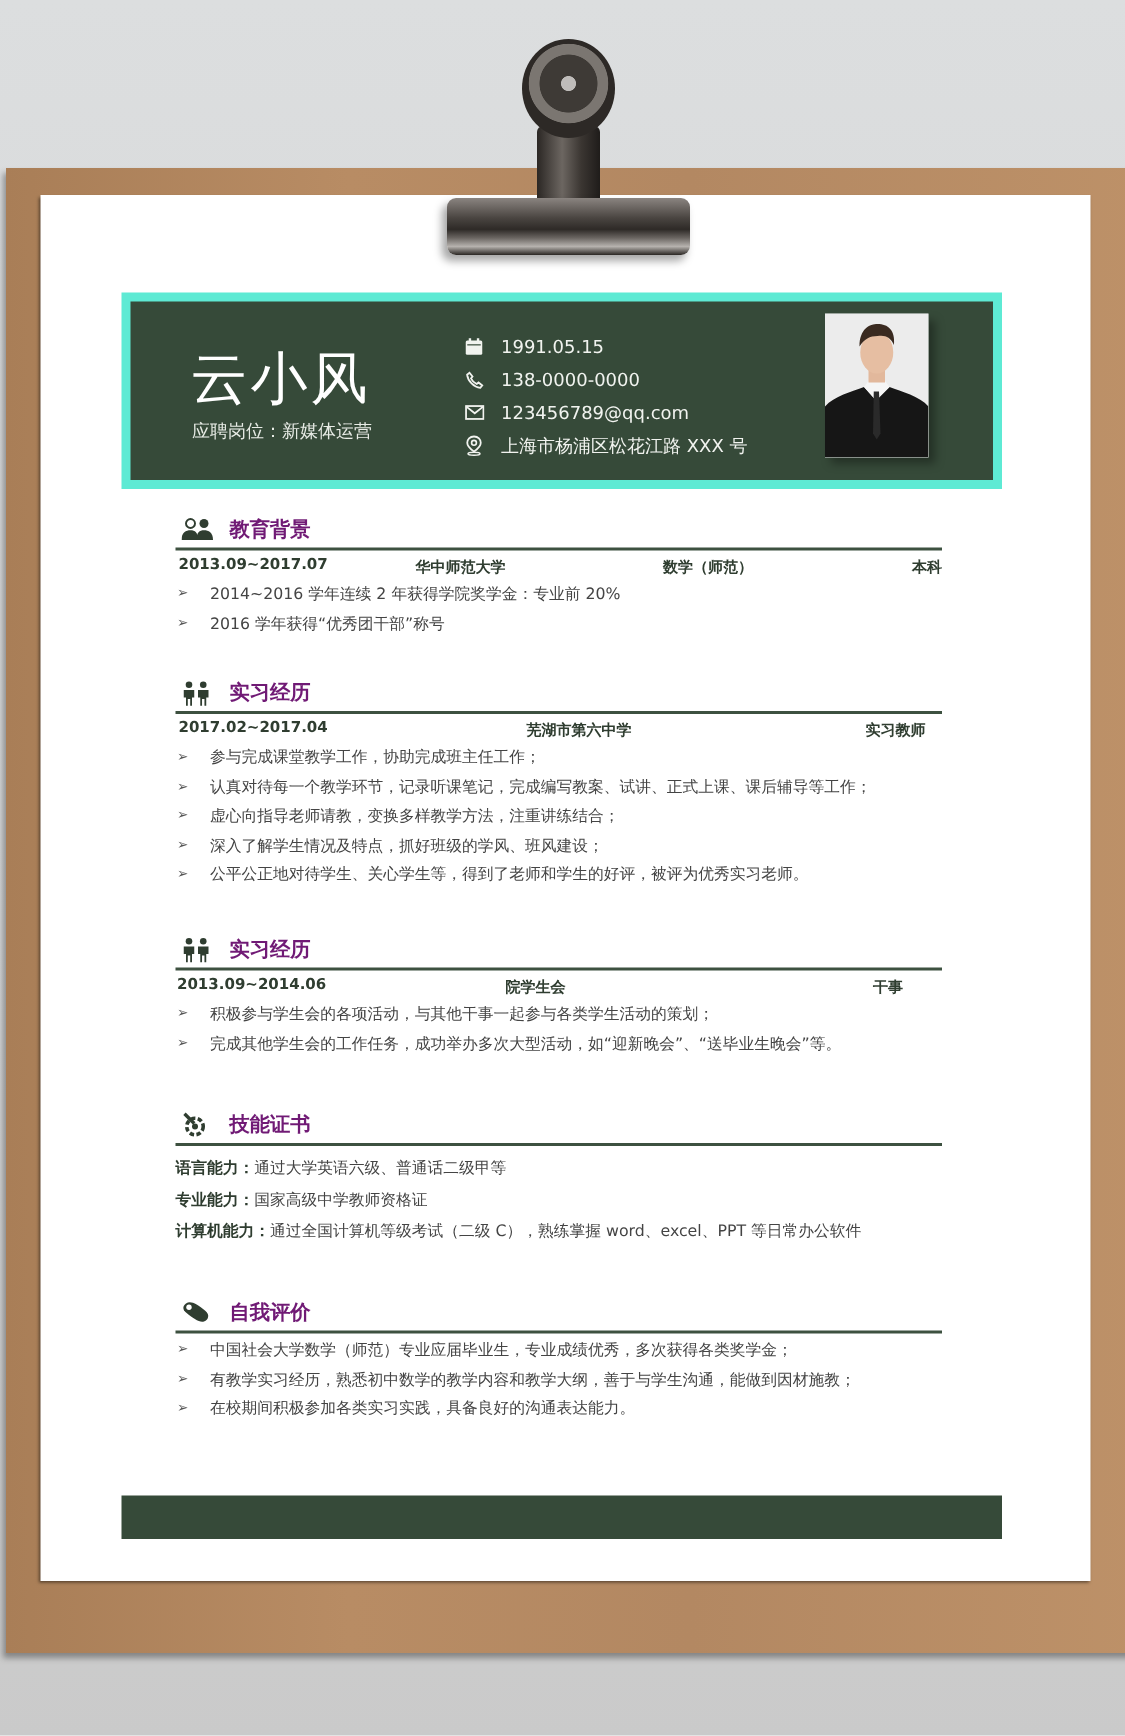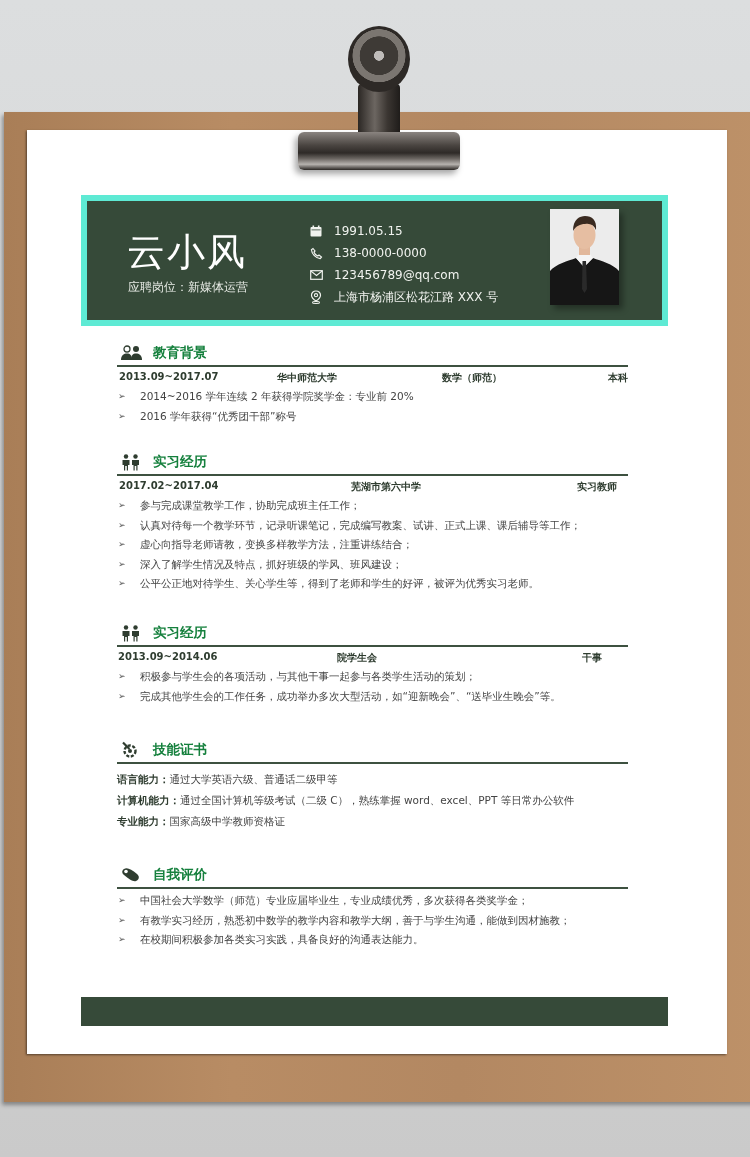--- a/index.html
+++ b/index.html
@@ -65,21 +65,21 @@
   }
 
   
   .section { position: absolute; left: 117px; width: 511px; }
   .sec-title {
     position: relative; height: 24px; display: flex; align-items: center;
     border-bottom: 2px solid #3d5140;
     padding-bottom: 2px;
   }
   .sec-title .icon { width: 22px; height: 18px; margin-left: 4px; margin-right: 10px; display: inline-flex; align-items: center; }
-  .sec-title .label { font-size: 13.5px; font-weight: bold; color: #15803d; }
+  .sec-title .label { font-size: 13.5px; font-weight: bold; color: #701a75; }
   .row-head {
     position: relative; height: 20px; font-size: 10px; font-weight: bold; color: #2f3d30;
   }
   .row-head span { position: absolute; top: 4px; }
   .bullets { list-style: none; }
   .bullets li {
     position: relative; height: 19.5px; line-height: 19.5px; font-size: 10.5px; color: #444;
     padding-left: 23px;
   }
   .bullets li .arrow { position: absolute; left: 1px; top: 0; font-size: 9px; color: #555; }
@@ -241,22 +241,22 @@
       <svg width="18" height="18" viewBox="0 0 18 18">
           <circle cx="9" cy="10" r="5.5" fill="none" stroke="#2f3d30" stroke-width="2.4" stroke-dasharray="3 1.6"></circle>
           <circle cx="9" cy="10" r="2" fill="#2f3d30"></circle>
           <path d="M2 1.5 L8.5 8" stroke="#2f3d30" stroke-width="2.2"></path>
         </svg>
     </span>
     <span class="label">技能证书</span>
   </div>
   <div style="height: 5px;"></div>
   <div class="skill"><b>语言能力：</b><span>通过大学英语六级、普通话二级甲等</span></div>
+  <div class="skill"><b>专业能力：</b><span>国家高级中学教师资格证</span></div>
   <div class="skill"><b>计算机能力：</b><span>通过全国计算机等级考试（二级 C），熟练掌握 word、excel、PPT 等日常办公软件</span></div>
-  <div class="skill"><b>专业能力：</b><span>国家高级中学教师资格证</span></div>
 </div>
 
 <div class="section" style="top: 865px;">
   <div class="sec-title">
     <span class="icon">
       <svg width="20" height="16" viewBox="0 0 20 16">
           <path d="M3 2 C6 0 10 2 16 7 C19 9.5 18 13 15 14 C12 15 8 12 3 8 C0.5 6 0.8 3.5 3 2 Z" fill="#2f3d30"></path>
           <circle cx="5" cy="4.5" r="1.8" fill="#fff"></circle>
         </svg>
     </span>

